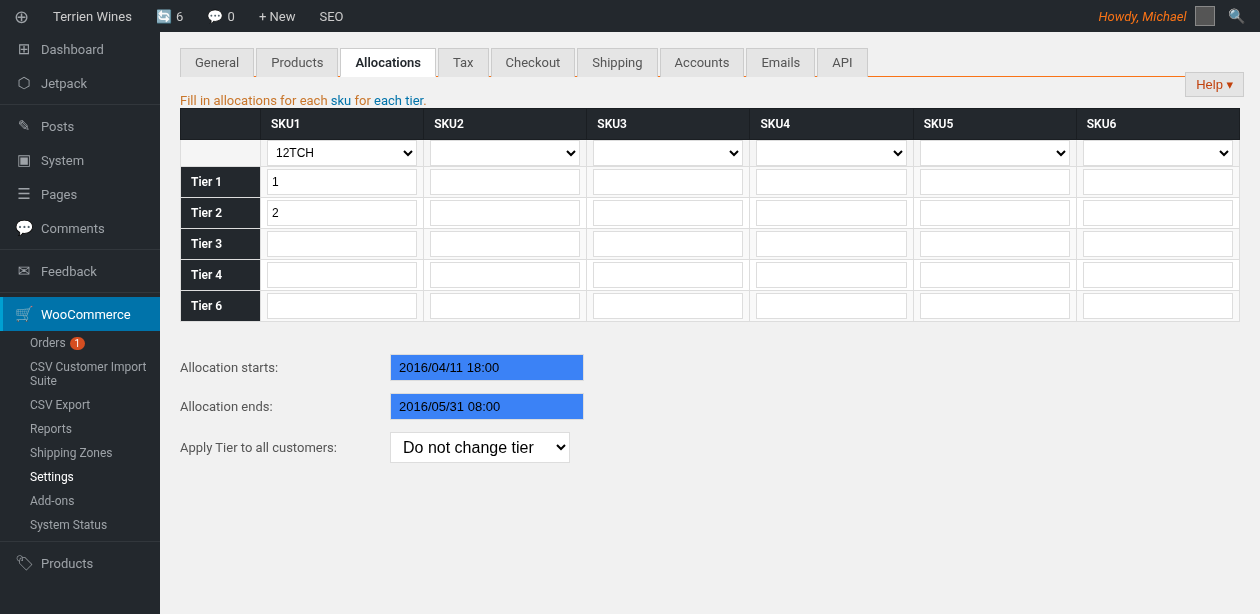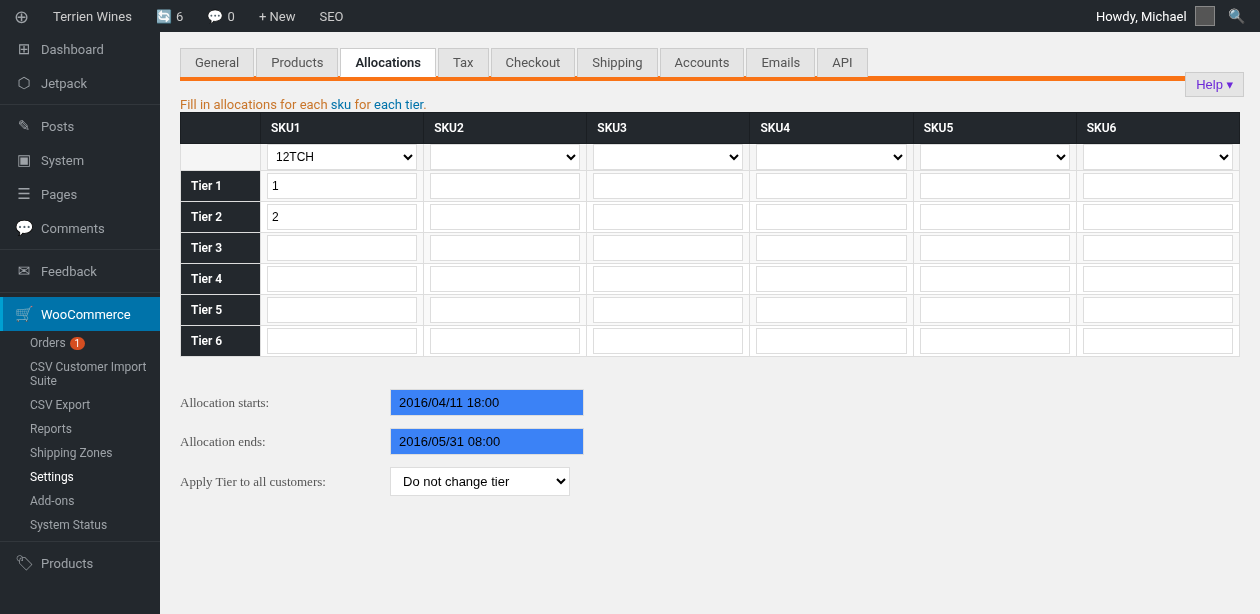--- a/index.html
+++ b/index.html
@@ -14,21 +14,21 @@
       padding: 0 8px;
       color: #ccc;
       font-size: 13px;
       flex-shrink: 0;
       gap: 0;
     }
     .adminbar-left { display: flex; align-items: center; gap: 12px; flex: 1; }
     .adminbar-right { display: flex; align-items: center; gap: 8px; }
     .adminbar-item { color: #ccc; display: flex; align-items: center; gap: 4px; cursor: pointer; padding: 0 6px; height: 32px; }
     .wp-icon { color: #9ea3a8; font-size: 18px; }
-    .howdy-section { display: flex; gap: 6px; color: #ffffff; }
+    .howdy-section { display: flex; gap: 6px; color: #f97316; font-style: italic; }
     .avatar-box { width: 20px; height: 20px; background: #555; border: 1px solid #888; }
     .search-icon-btn { color: #ccc; font-size: 14px; cursor: pointer; padding: 0 6px; }
 
     
     .main-layout { display: flex; flex: 1; overflow: hidden; }
 
     
     #adminmenu {
       background: #23282d;
       width: 160px;
@@ -63,21 +63,21 @@
 
     
     #content-area {
       flex: 1;
       overflow-y: auto;
       background: #f1f1f1;
       padding: 16px 20px;
     }
 
     
-    .tab-bar { display: flex; flex-wrap: wrap; gap: 2px; margin-bottom: 16px; border-bottom: 5px solid #f97316; }
+    .tab-bar { display: flex; flex-wrap: wrap; gap: 2px; margin-bottom: 16px; border-bottom: 1px solid #f97316; }
     .tab {
       padding: 6px 14px;
       background: #e5e5e5;
       border: 1px solid #ccc;
       border-bottom: none;
       cursor: pointer;
       font-size: 13px;
       color: #555;
       margin-bottom: -1px;
     }
@@ -86,21 +86,21 @@
     
     .help-btn {
       position: absolute;
       top: 40px;
       right: 16px;
       background: #e5e5e5;
       border: 1px solid #ccc;
       padding: 4px 10px;
       cursor: pointer;
       font-size: 13px;
-      color: #6d28d9;
+      color: #c2410c;
       display: flex;
       align-items: center;
       gap: 4px;
     }
 
     
     .instructions { color: #c9762b; font-size: 13px; }
     .instructions a { color: #0073aa; text-decoration: none; }
 
     
@@ -138,33 +138,33 @@
       background: #fff;
       height: 26px;
     }
     .alloc-table select { appearance: auto; }
 
     
     .drop-row td { background: #f5f5f5; }
 
     
     .form-row { display: flex; align-items: center; margin-bottom: 12px; gap: 10px; }
-    .form-label { color: #555; font-size: 13px; min-width: 200px; font-family: Liberation Serif, serif; }
+    .form-label { color: #555; font-size: 13px; min-width: 200px; }
     .form-input {
       padding: 5px 8px;
       border: 1px solid #ddd;
       background: #3b82f6;
       font-size: 13px;
       min-width: 180px;
     }
     .form-select {
       padding: 5px 8px;
       border: 1px solid #ddd;
       background: #fff;
-      font-size: 13px;
+      font-size: 16px;
       min-width: 180px;
     }
   </style>
 </head>
 <body>
 
 <div id="wpadminbar">
   <div class="adminbar-left">
     <div class="adminbar-item">
       <span class="wp-icon">⊕</span>
@@ -370,29 +370,20 @@
           <td class="tier-cell">Tier 3</td>
           <td><input type="text" value="" style=""></td>
           <td><input type="text" value="" style=""></td>
           <td><input type="text" value="" style=""></td>
           <td><input type="text" value="" style=""></td>
           <td><input type="text" value="" style=""></td>
           <td><input type="text" value="" style=""></td>
         </tr>
         <tr>
           <td class="tier-cell">Tier 4</td>
-          <td><input type="text" value="" style=""></td>
-          <td><input type="text" value="" style=""></td>
-          <td><input type="text" value="" style=""></td>
-          <td><input type="text" value="" style=""></td>
-          <td><input type="text" value="" style=""></td>
-          <td><input type="text" value="" style=""></td>
-        </tr>
-        <tr>
-          <td class="tier-cell">Tier 5</td>
           <td><input type="text" value="" style=""></td>
           <td><input type="text" value="" style=""></td>
           <td><input type="text" value="" style=""></td>
           <td><input type="text" value="" style=""></td>
           <td><input type="text" value="" style=""></td>
           <td><input type="text" value="" style=""></td>
         </tr>
         <tr>
           <td class="tier-cell">Tier 6</td>
           <td><input type="text" value="" style=""></td>

